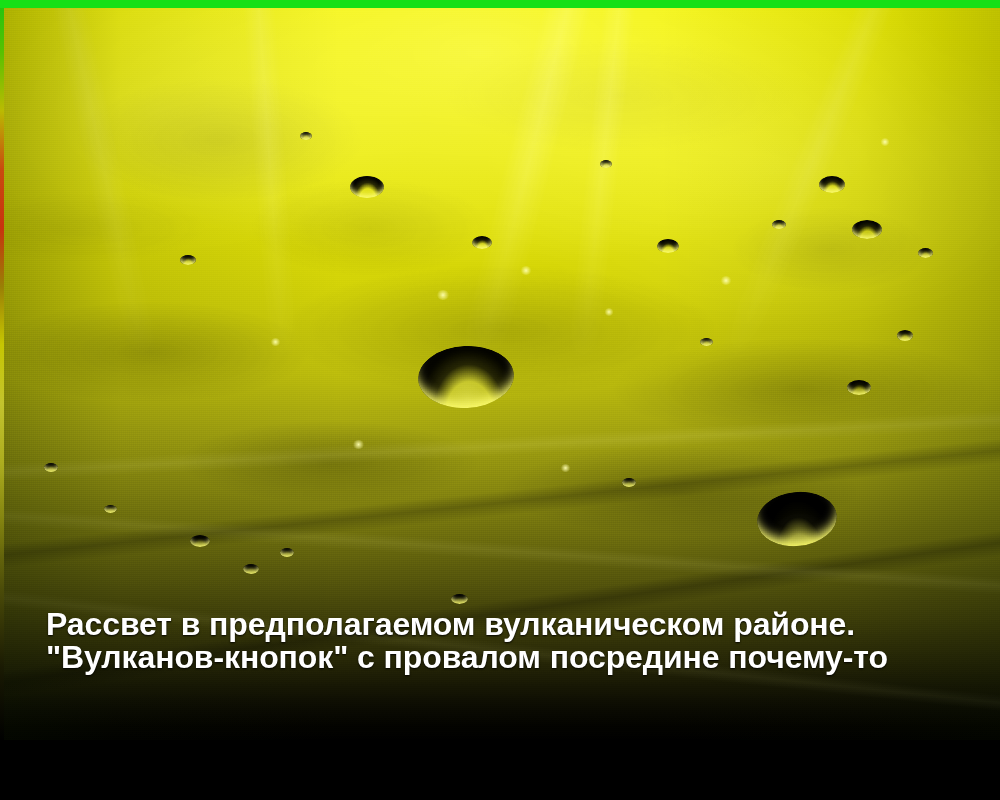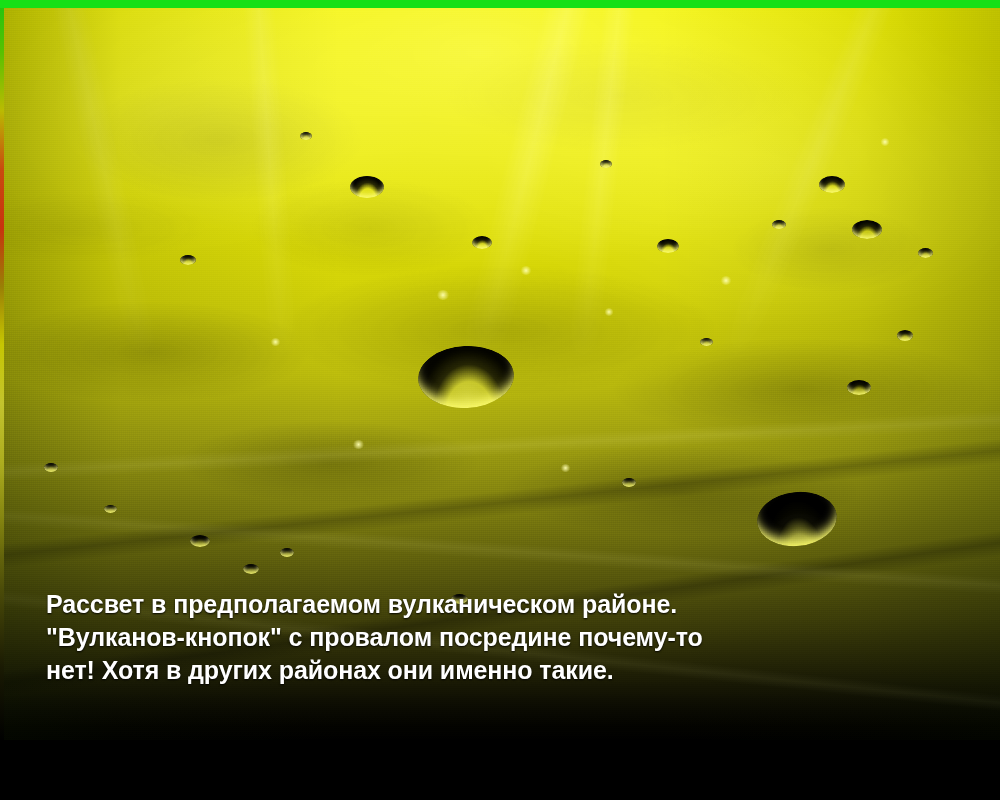--- a/index.html
+++ b/index.html
@@ -186,25 +186,25 @@
     position: absolute;
     border-radius: 50%;
     background: radial-gradient(circle, rgba(255,255,170,0.95), rgba(255,255,60,0) 70%);
     mix-blend-mode: screen;
   }
 
   
   #caption {
     position: absolute;
     left: 46px;
-    top: 588px;
+    top: 608px;
     z-index: 50;
     color: #ffffff;
     font-weight: bold;
-    font-size: 25px;
+    font-size: 32px;
     line-height: 33px;
     letter-spacing: -0.1px;
     white-space: nowrap;
     text-shadow: 0 1px 2px rgba(0,0,0,.9);
   }
   #caption div { display: block; }
 </style>
 </head>
 <body>
 
@@ -323,16 +323,15 @@
     <div class="bright-dot" style="left:880px; top:130px; width:10px; height:8px;"></div>
 
     <div class="layer" id="grain"></div>
   </div>
 
   <div id="left-fringe"></div>
 
   <div id="caption">
     <div>Рассвет в предполагаемом вулканическом районе.</div>
     <div>"Вулканов-кнопок" с провалом посредине почему-то</div>
-    <div>нет! Хотя в других районах они именно такие.</div>
   </div>
 
 </div>
 
 </body></html>

